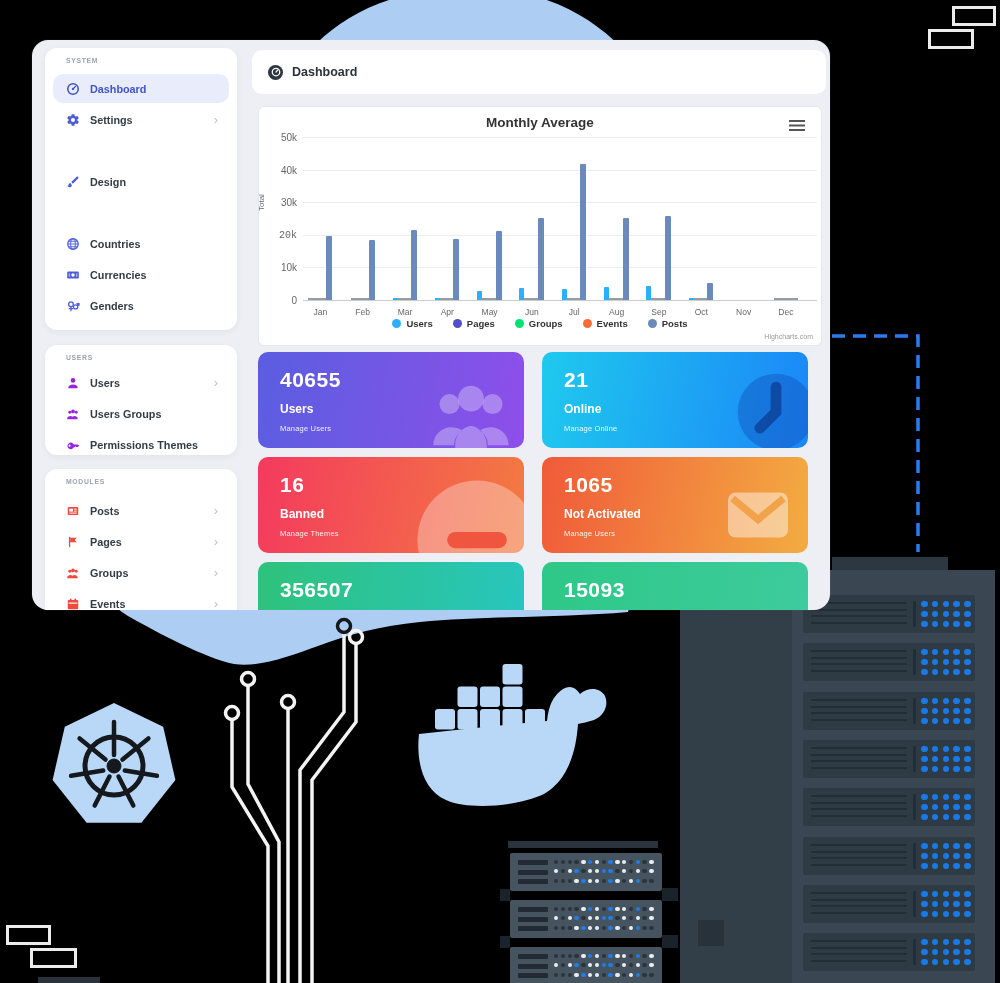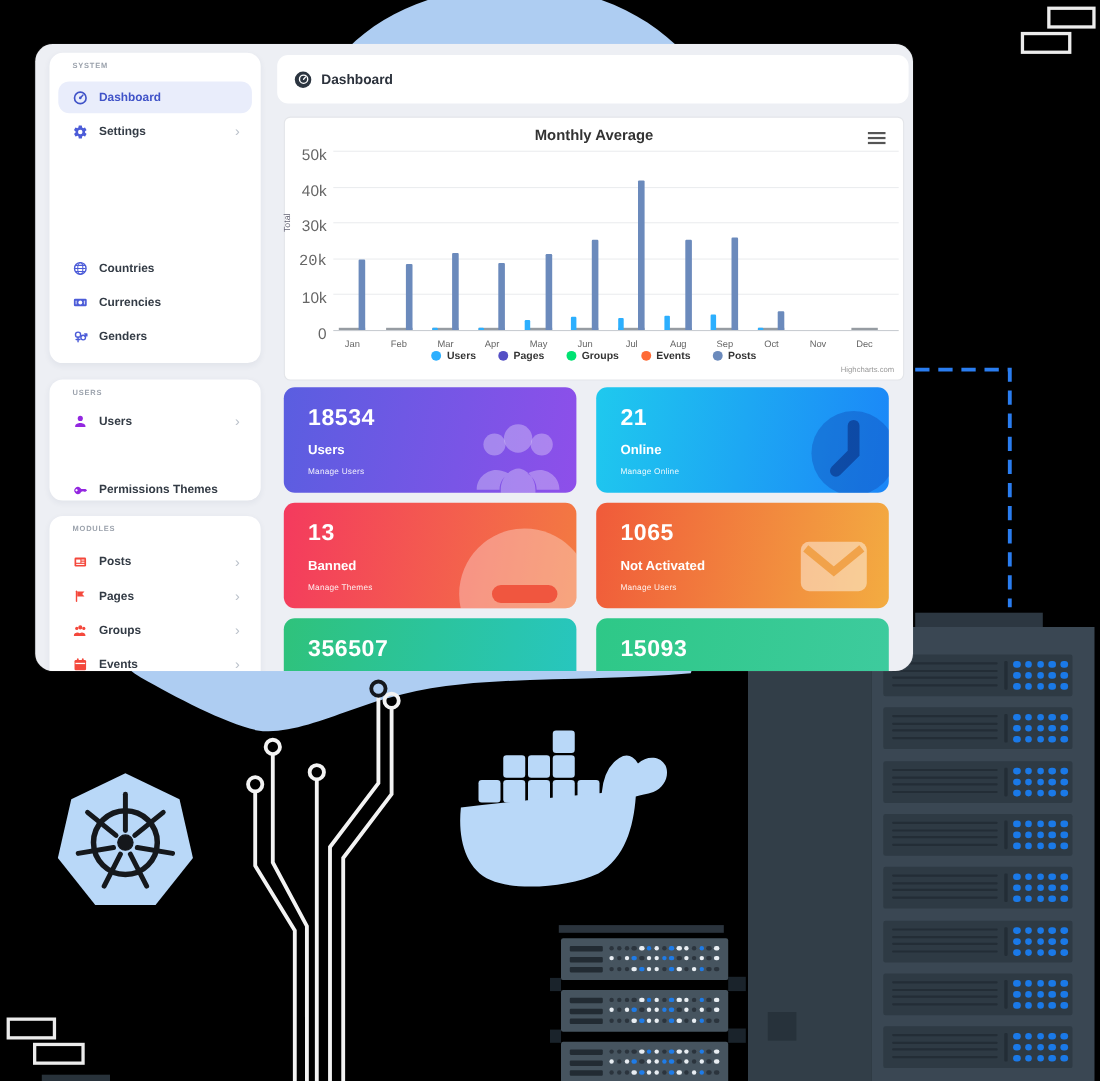--- a/index.html
+++ b/index.html
@@ -48,21 +48,21 @@
 
   #chart-card{left:226px;top:66px;width:564px;height:240px;border-radius:6px;
               border:1px solid #e3e5e9;}
   #chart-title{position:absolute;top:8px;left:0;right:0;text-align:center;
                font-size:13.5px;font-weight:bold;color:#333;}
   #burger{position:absolute;right:16px;top:13px;width:16px;height:2.4px;background:#555;
           box-shadow:0 4.5px 0 #555,0 9px 0 #555;cursor:pointer;}
   #plot{position:absolute;left:0;top:0;width:564px;height:240px;}
   .gridline{position:absolute;height:1px;background:#ebedef;}
   .axisline{position:absolute;height:1px;background:#c9cdd2;}
-  .ytick{position:absolute;width:34px;text-align:right;font-size:14px;color:#666;}
+  .ytick{position:absolute;width:34px;text-align:right;font-size:10px;color:#666;}
   .xtick{position:absolute;width:34px;text-align:center;font-size:8.5px;color:#666;}
   .bar{position:absolute;border-radius:1px 1px 0 0;}
   .slab{position:absolute;background:#969ca2;}
   #ylab{position:absolute;left:-2px;top:104px;font-size:8px;color:#667;
         transform:rotate(-90deg);transform-origin:left top;}
   #legend{position:absolute;left:0;right:0;bottom:16px;display:flex;justify-content:center;
           gap:20px;align-items:center;}
   .leg-item{display:flex;align-items:center;gap:5px;cursor:pointer;}
   .leg-dot{width:9px;height:9px;border-radius:50%;}
   .leg-label{font-size:9.5px;font-weight:bold;color:#333;}
@@ -503,20 +503,28 @@
           </div>
           <div class="sb-item" style="top: 57px;">
             <div class="sb-icon" style="color: rgb(76, 92, 216);">
               <svg viewBox="0 0 24 24" fill="currentColor">
                 <path d="M19.4 13c.04-.33.06-.66.06-1s-.02-.67-.06-1l2.1-1.65a.5.5 0 0 0 .12-.64l-2-3.46a.5.5 0 0 0-.61-.22l-2.48 1a7.3 7.3 0 0 0-1.73-1l-.38-2.65A.5.5 0 0 0 13.92 2h-4a.5.5 0 0 0-.5.42l-.37 2.65c-.63.26-1.2.6-1.74 1l-2.47-1a.5.5 0 0 0-.61.22l-2 3.46a.5.5 0 0 0 .12.64L4.56 11c-.04.33-.06.66-.06 1s.02.67.06 1l-2.1 1.65a.5.5 0 0 0-.12.64l2 3.46c.14.24.42.34.61.22l2.48-1c.54.4 1.1.74 1.73 1l.38 2.65a.5.5 0 0 0 .5.42h4a.5.5 0 0 0 .5-.42l.37-2.65c.63-.26 1.2-.6 1.74-1l2.47 1c.2.12.47.02.61-.22l2-3.46a.5.5 0 0 0-.12-.64L19.4 13zM11.92 15.5a3.5 3.5 0 1 1 3.5-3.5 3.5 3.5 0 0 1-3.5 3.5z"></path>
               </svg>
             </div>
             <div class="sb-label">Settings</div>
             <div class="sb-chev">›</div>
           </div>
+          <div class="sb-item" style="top: 119px;">
+            <div class="sb-icon" style="color: rgb(76, 92, 216);">
+              <svg viewBox="0 0 24 24" fill="currentColor">
+                <path d="M20.7 3.3c-.8-.8-2-.8-2.8 0L9 12.2l2.8 2.8 8.9-8.9c.8-.8.8-2 0-2.8zM7.5 13.5c-1.7 0-3 1.3-3 3 0 1.3-1.1 2-2.5 2 .8 1.5 2.3 2.5 4 2.5 2.2 0 4-1.8 4-4l-2.5-3.5z"></path>
+              </svg>
+            </div>
+            <div class="sb-label">Design</div>
+          </div>
           <div class="sb-item" style="top: 181px;">
             <div class="sb-icon" style="color: rgb(76, 92, 216);">
               <svg viewBox="0 0 24 24" fill="none" stroke="currentColor">
                 <circle cx="12" cy="12" r="9" stroke-width="2.2"></circle>
                 <ellipse cx="12" cy="12" rx="4" ry="9" stroke-width="1.6"></ellipse>
                 <path d="M3.5 12h17M4.7 7.3h14.6M4.7 16.7h14.6" stroke-width="1.6"></path>
               </svg>
             </div>
             <div class="sb-label">Countries</div>
           </div>
@@ -547,20 +555,31 @@
           <div class="sb-header" style="top: 9px;">USERS</div>
           <div class="sb-item" style="top: 23px;">
             <div class="sb-icon" style="color: rgb(147, 39, 224);">
               <svg viewBox="0 0 24 24" fill="currentColor">
                 <circle cx="12" cy="7.5" r="4"></circle>
                 <path d="M4 21v-1.5c0-3.2 4.5-5 8-5s8 1.8 8 5V21z"></path>
               </svg>
             </div>
             <div class="sb-label">Users</div>
             <div class="sb-chev">›</div>
+          </div>
+          <div class="sb-item" style="top: 54px;">
+            <div class="sb-icon" style="color: rgb(147, 39, 224);">
+              <svg viewBox="0 0 24 24" fill="currentColor">
+                <circle cx="6.5" cy="9" r="2.5"></circle>
+                <circle cx="17.5" cy="9" r="2.5"></circle>
+                <circle cx="12" cy="7.5" r="3.2"></circle>
+                <path d="M2 20c0-3 3-4.5 5.5-4.5 1.2 0 2.6.3 3.7 1 1.1-.7 2.5-1 3.3-1 2.5 0 5.5 1.5 5.5 4.5v1H2z"></path>
+              </svg>
+            </div>
+            <div class="sb-label">Users Groups</div>
           </div>
           <div class="sb-item" style="top: 85px;">
             <div class="sb-icon" style="color: rgb(147, 39, 224);">
               <svg viewBox="0 0 24 24" fill="currentColor">
                 <path d="M13.7 10.3A5.5 5.5 0 1 0 8 16a5.4 5.4 0 0 0 2.3-.5l1.2 1.2 1.8-.2.2 1.8 1.8 1.8 3.4.4-.4-3.4-4.6-4.6zM7 10.5A1.8 1.8 0 1 1 8.8 8.7 1.8 1.8 0 0 1 7 10.5z" transform="rotate(-45 12 12)"></path>
               </svg>
             </div>
             <div class="sb-label">Permissions Themes</div>
           </div>
         </div>
@@ -711,39 +730,39 @@
     </div>
 
     <div id="stats">
         <div class="stat-card" style="left: 226px; top: 312px; background: linear-gradient(100deg, rgb(90, 94, 224), rgb(142, 79, 234));">
           <div class="stat-icon" style="right: 10px; top: 18px; width: 86px; height: 86px; color: rgba(255, 255, 255, 0.3);"><svg viewBox="0 0 24 24" fill="currentColor">
               <circle cx="6" cy="9.5" r="2.8"></circle>
               <circle cx="18" cy="9.5" r="2.8"></circle>
               <circle cx="12" cy="8" r="3.6"></circle>
               <path d="M1.5 21c0-3.4 3-5 4.9-5 1 0 2.2.3 3.2.9-1.5 1-2.3 2.4-2.3 4.1zM22.5 21c0-3.4-3-5-4.9-5-1 0-2.2.3-3.2.9 1.5 1 2.3 2.4 2.3 4.1zM7.6 21c0-3.6 2.9-5.4 4.4-5.4s4.4 1.8 4.4 5.4v1H7.6z"></path>
             </svg></div>
-          <div class="stat-value">18534</div>
+          <div class="stat-value">40655</div>
           <div class="stat-label">Users</div>
           <div class="stat-sub">Manage Users</div>
         </div>
         <div class="stat-card" style="left: 510px; top: 312px; background: linear-gradient(100deg, rgb(31, 201, 238), rgb(27, 134, 248));">
           <div class="stat-icon" style="right: -14px; top: 14px; width: 92px; height: 92px;"><svg viewBox="0 0 24 24">
               <circle cx="12" cy="12" r="10" fill="rgba(16,70,180,.38)"></circle>
               <path d="M12 5.5V12l-4.2 4.2" stroke="rgba(8,40,120,.55)" stroke-width="2.8" fill="none" stroke-linecap="round"></path>
             </svg></div>
           <div class="stat-value">21</div>
           <div class="stat-label">Online</div>
           <div class="stat-sub">Manage Online</div>
         </div>
         <div class="stat-card" style="left: 226px; top: 417px; background: linear-gradient(100deg, rgb(244, 58, 94), rgb(243, 123, 65));">
           <div class="stat-icon" style="right: -18px; top: 18px; width: 130px; height: 130px;"><svg viewBox="0 0 24 24">
               <circle cx="12" cy="12" r="11" fill="rgba(255,255,255,.32)"></circle>
               <rect x="6.5" y="10.5" width="11" height="3" rx="1.5" fill="#f0563f"></rect>
             </svg></div>
-          <div class="stat-value">13</div>
+          <div class="stat-value">16</div>
           <div class="stat-label">Banned</div>
           <div class="stat-sub">Manage Themes</div>
         </div>
         <div class="stat-card" style="left: 510px; top: 417px; background: linear-gradient(100deg, rgb(240, 90, 58), rgb(243, 172, 65));">
           <div class="stat-icon" style="right: 14px; top: 22px; width: 72px; height: 72px;"><svg viewBox="0 0 24 24">
               <rect x="2" y="4.5" width="20" height="15" rx="2.5" fill="rgba(255,255,255,.45)"></rect>
               <path d="M3.5 6.5L12 13.5 20.5 6.5" stroke="rgba(240,160,70,.95)" stroke-width="2.4" fill="none"></path>
             </svg></div>
           <div class="stat-value">1065</div>
           <div class="stat-label">Not Activated</div>

